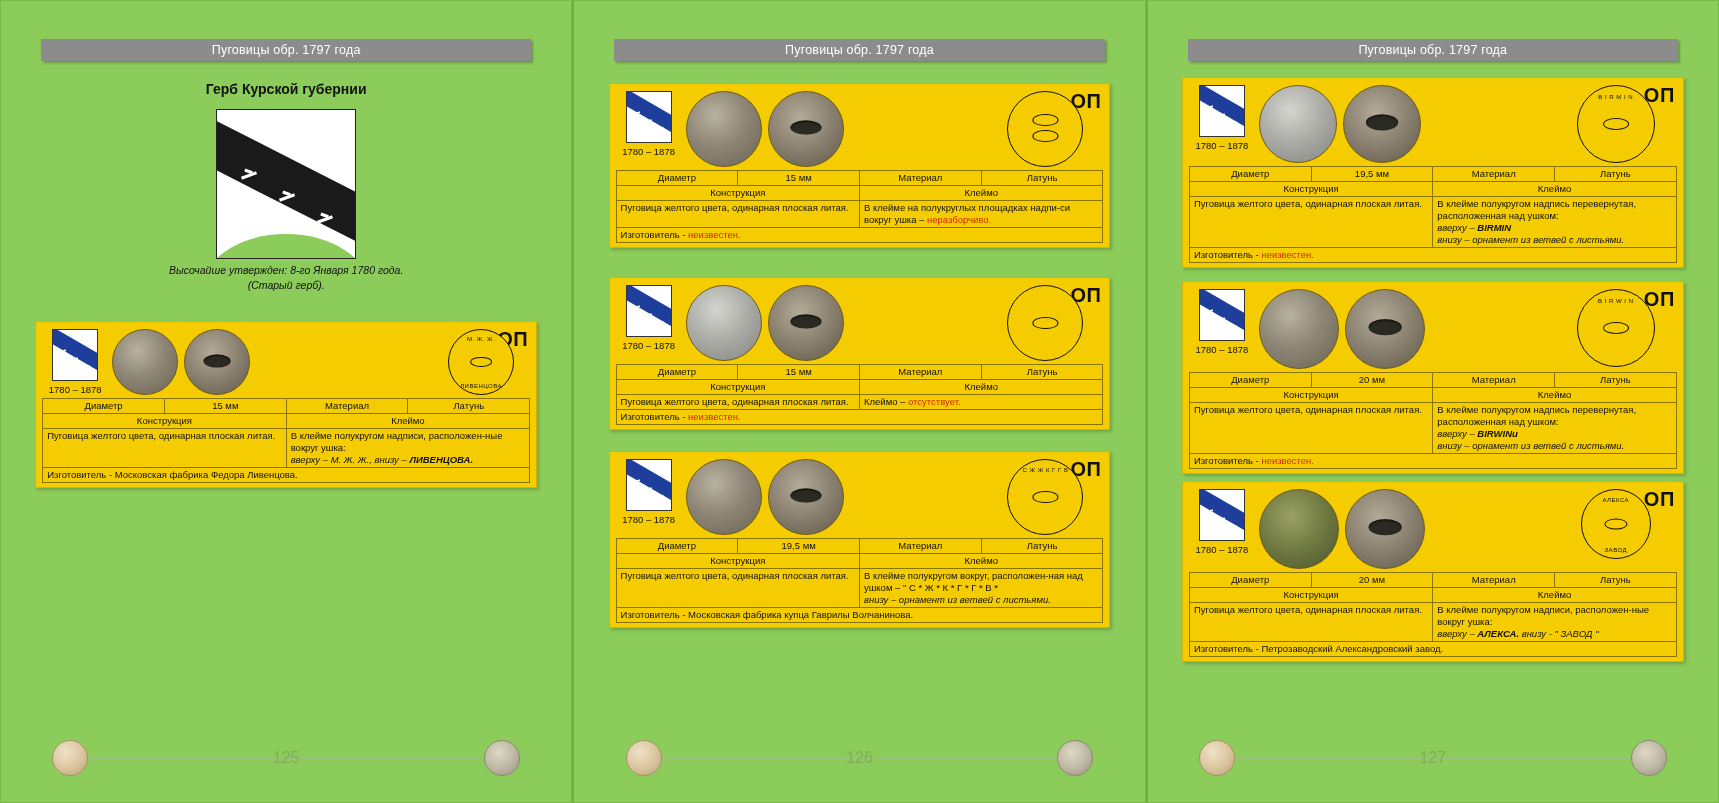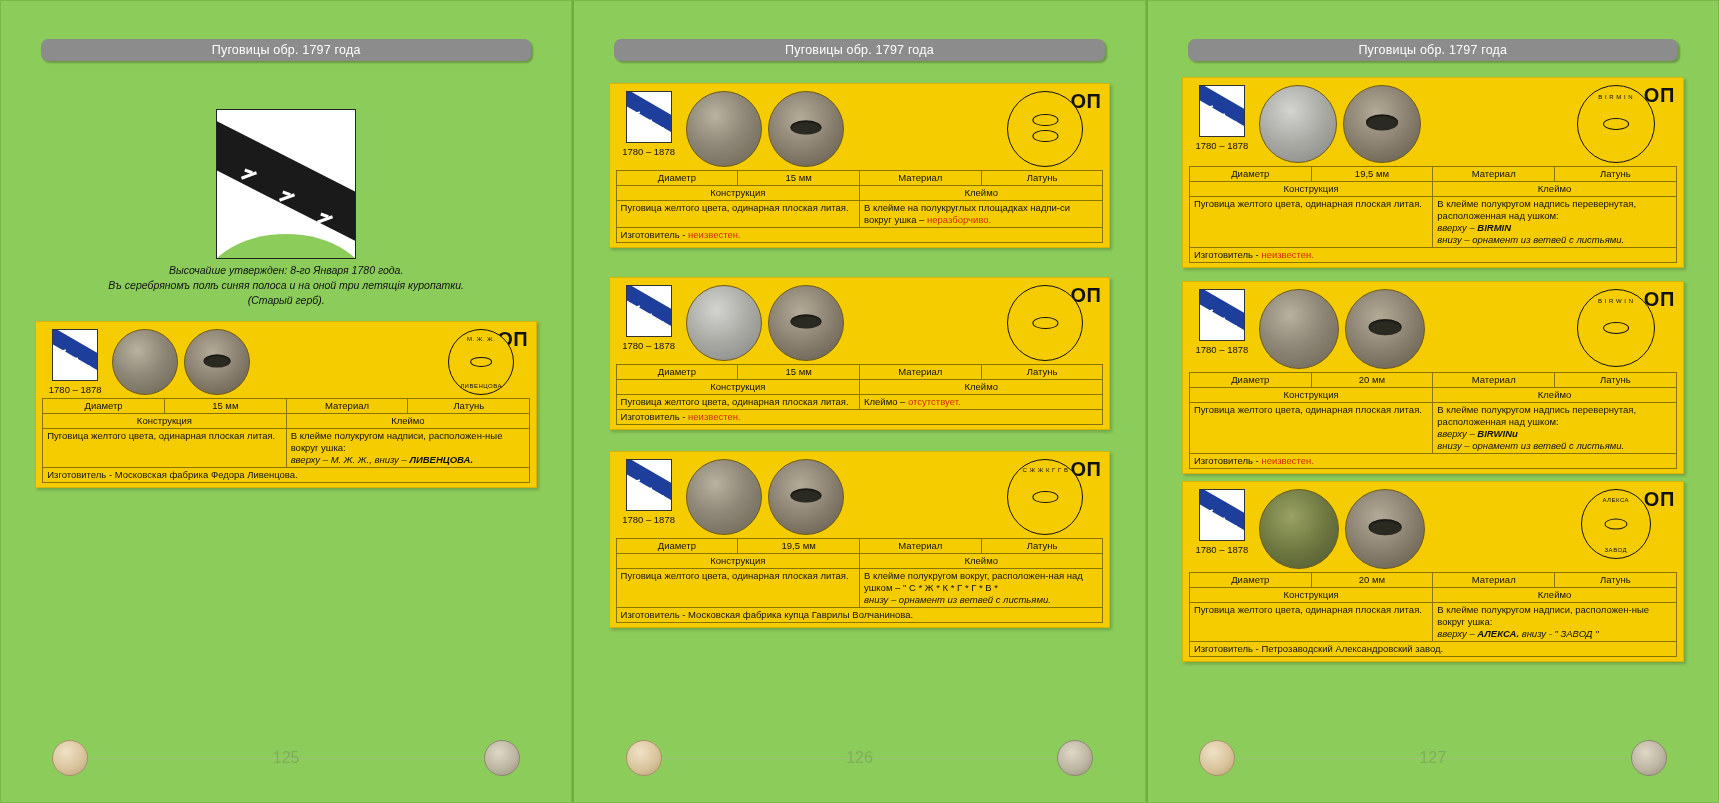--- a/index.html
+++ b/index.html
@@ -31,21 +31,20 @@
     left: 7%; right: 7%;
     top: 38px;
     height: 22px;
     background: #8c8c8c;
     color: #ffffff;
     font-size: 12.5px;
     text-align: center;
     line-height: 22px;
     letter-spacing: .2px;
     box-shadow: 2px 2px 2px rgba(0,0,0,.25);
-    border-radius: 7px;
   }
 
   
   .arms-title {
     position: absolute;
     top: 80px; left: 0; right: 0;
     text-align: center;
     font-size: 14px;
     font-weight: bold;
     color: #111;
@@ -269,32 +268,32 @@
   }
 </style>
 </head>
 <body>
 
 <div class="pages">
 
   <div class="page">
     <div class="hdr">Пуговицы обр. 1797 года</div>
 
+    <div class="arms-title">Герб Курской губернии</div>
 
     <div class="arms-shield">
       <div class="band"></div>
       <div class="bird b1"></div>
       <div class="bird b2"></div>
       <div class="bird b3"></div>
       <div class="notch"></div>
     </div>
 
     <div class="arms-caption">
       <div>Высочайше утвержден: 8-го Января 1780 года.</div>
-      <div>Въ серебряномъ полѣ синяя полоса и на оной три летящія куропатки.</div>
       <div>(Старый герб).</div>
     </div>
 
     <div class="card" style="left:6%; right:6%; top:320px;">
       <div class="op">ОП</div>
       <div class="imgrow">
         <div class="chip-wrap">
           <div class="chip">
               <div class="band"></div>
               <div class="dot d1"></div>

